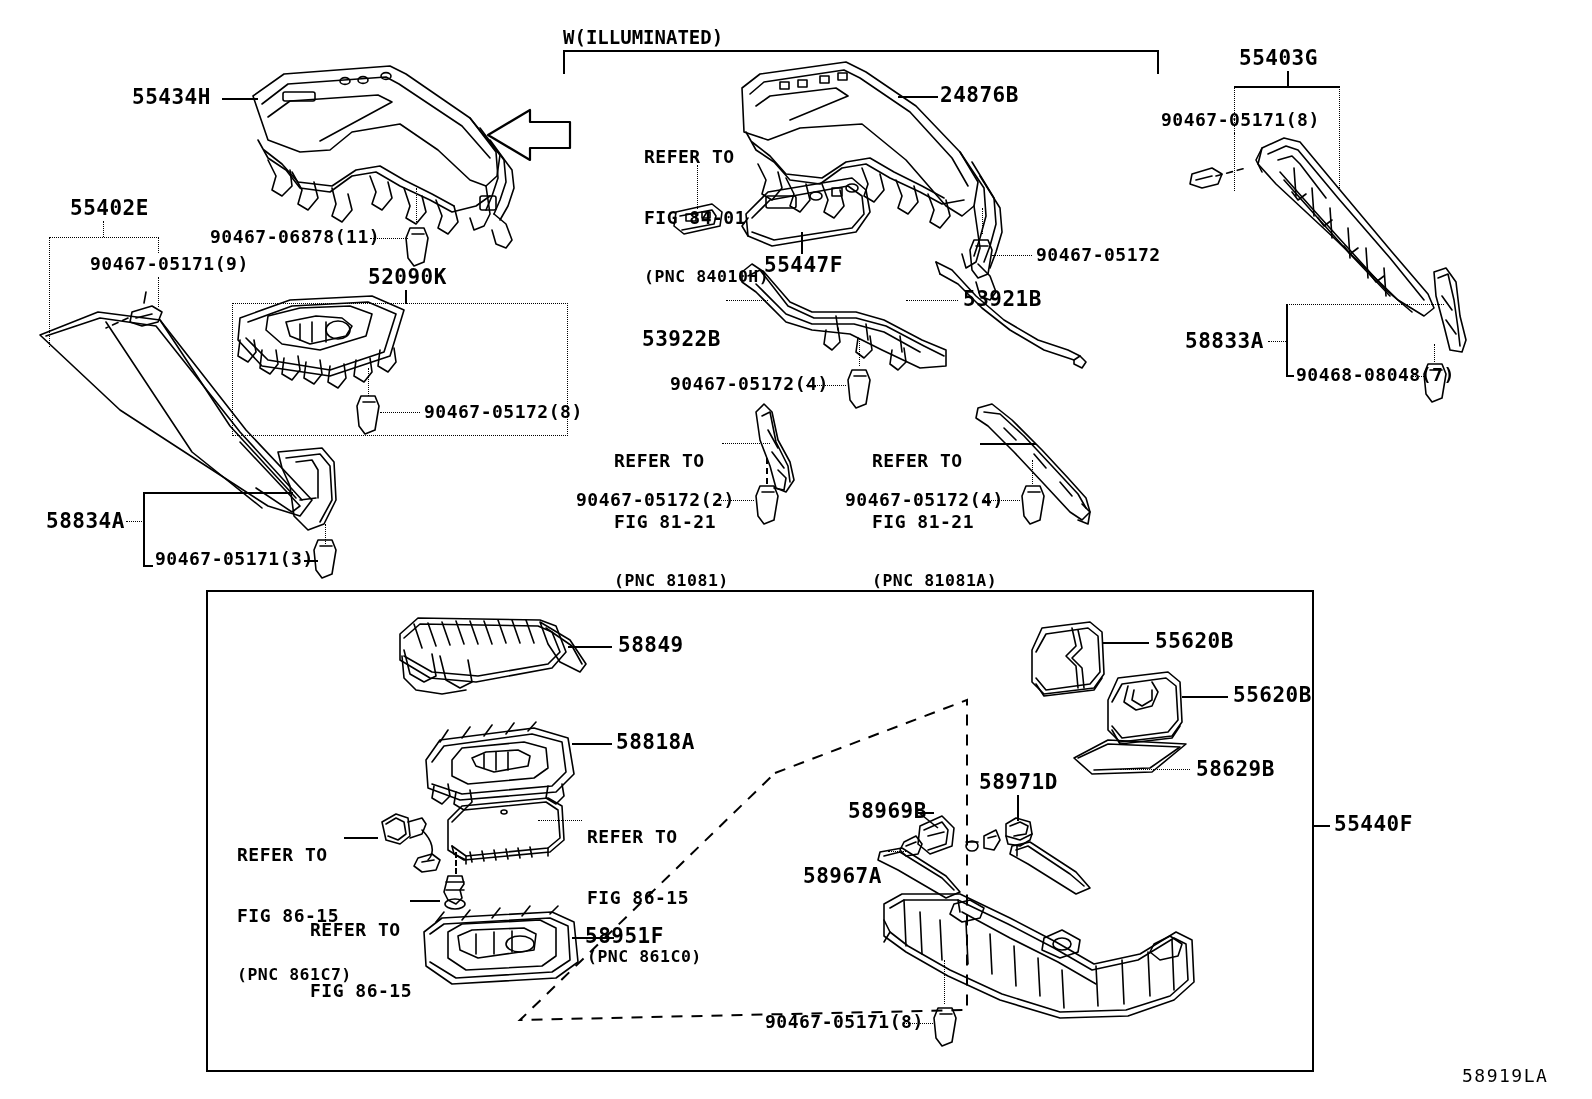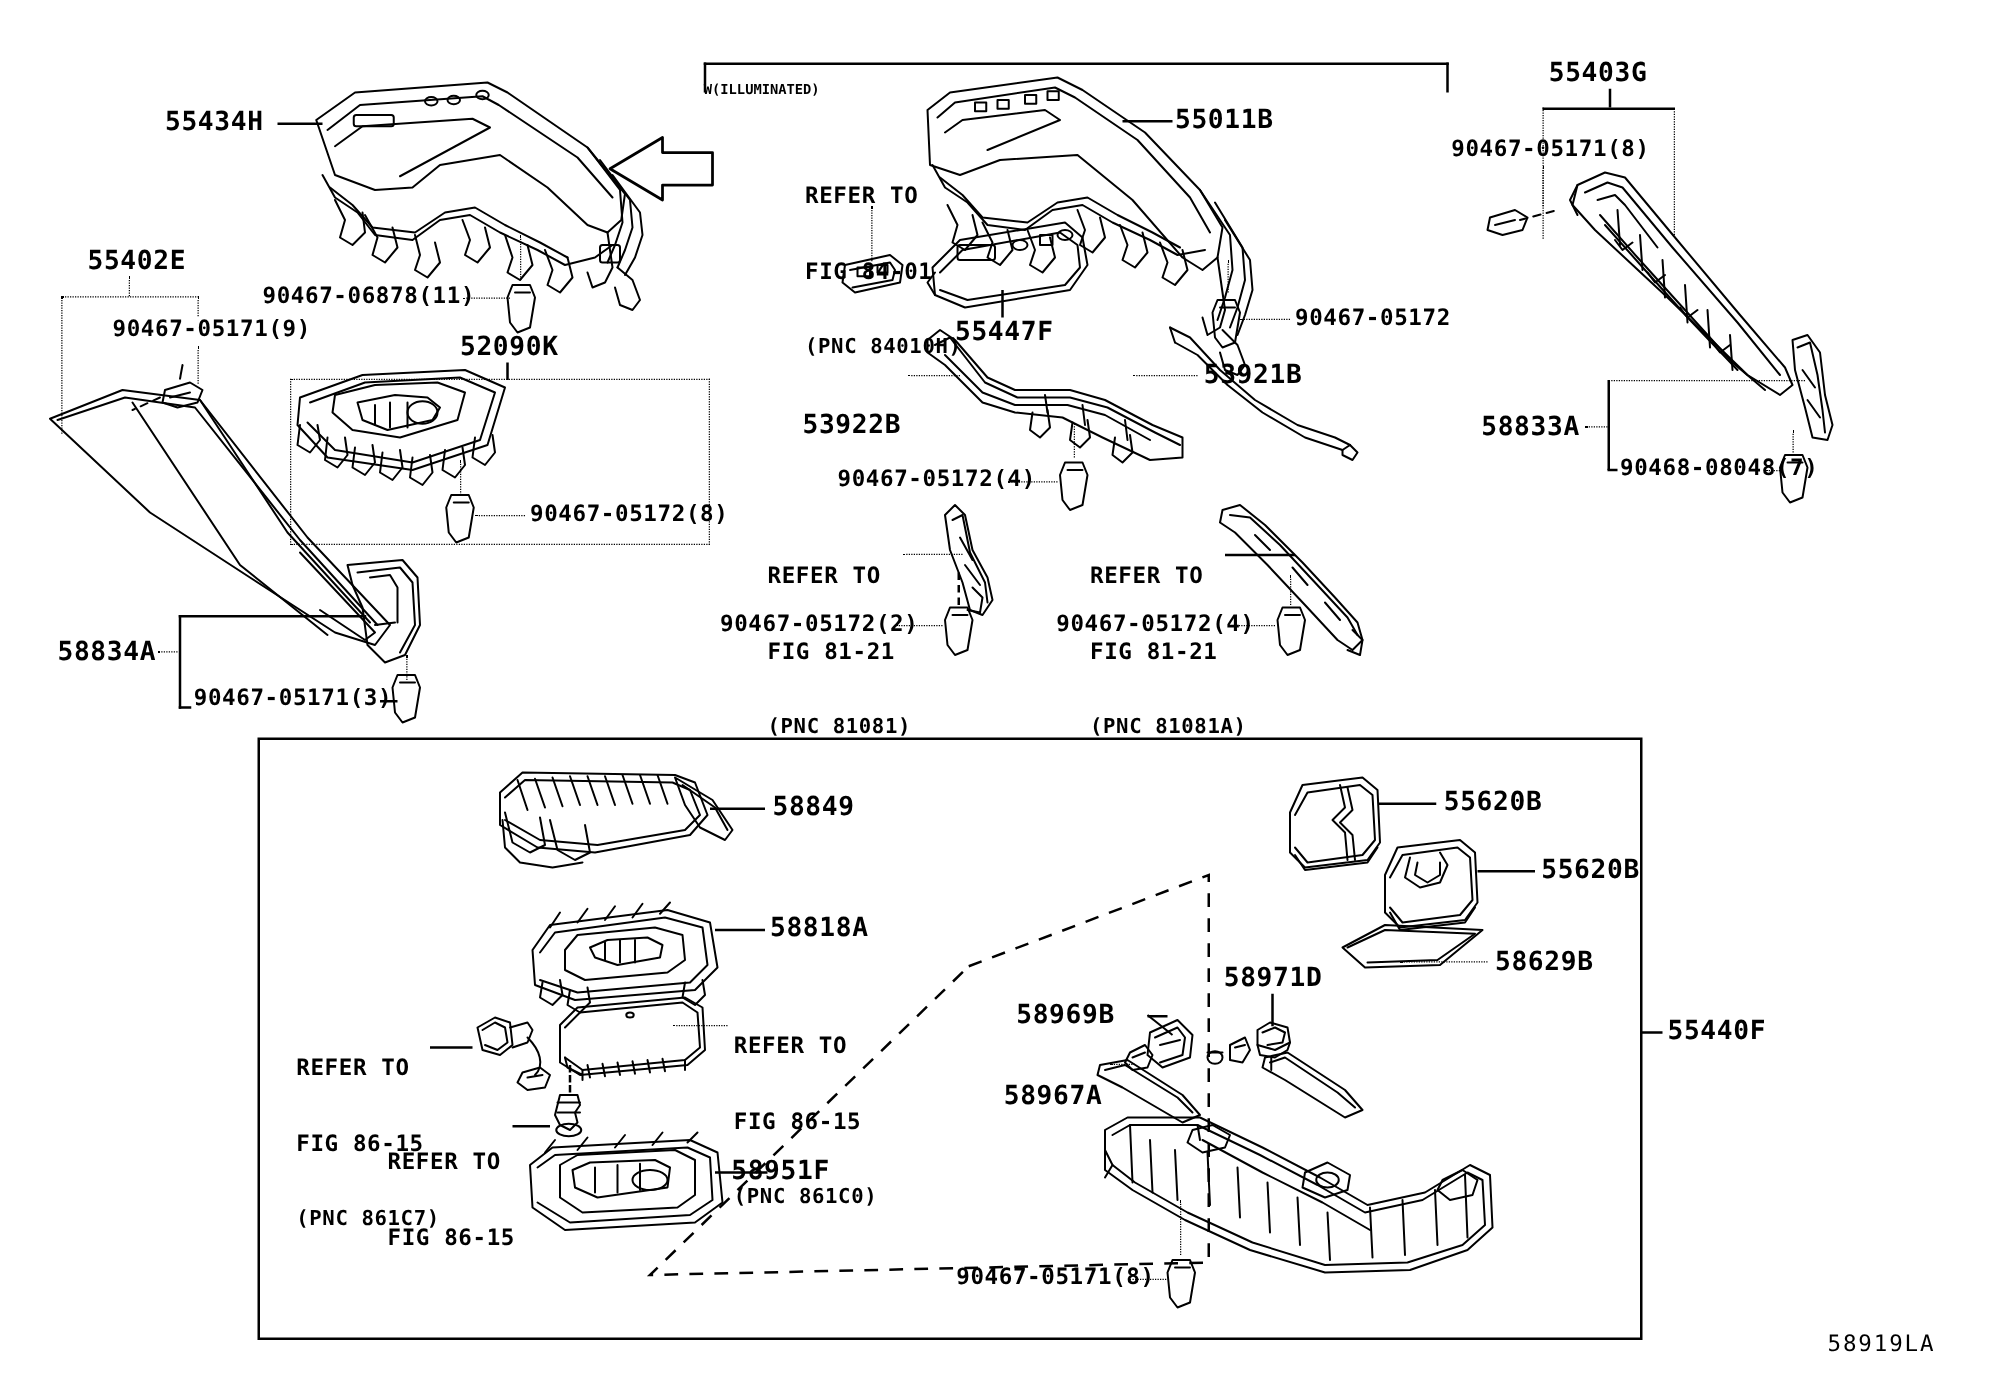--- a/index.html
+++ b/index.html
@@ -9,21 +9,21 @@
   #sheet{position:relative;width:1592px;height:1099px;background:#fff;}
 
   
   .lbl{position:absolute;color:#000;white-space:pre;
        font-family:"DejaVu Sans Mono","Liberation Mono",monospace;
        font-weight:bold;letter-spacing:0.5px;line-height:1.12;}
   .pn{font-size:21px;}          
   .clip{font-size:18px;font-weight:bold;}  
   .ref{font-size:18px;font-weight:bold;}
   .ref .sub{font-size:16.5px;}
-  .cond{font-size:11px;font-weight:bold;letter-spacing:0px;margin-top:39px;}
+  .cond{font-size:19px;font-weight:bold;letter-spacing:0px;}
   .code{font-size:18px;font-weight:normal;letter-spacing:1.5px;}
 
   
   .ln{position:absolute;background:#000;}
   .h1{height:1.6px;}
   .v1{width:1.6px;}
   .h2{height:2.2px;}
   .v2{width:2.2px;}
   .dot-h{position:absolute;height:0;
      border-top:1.8px dotted #000;}
@@ -436,21 +436,21 @@
   <div class="lbl pn" style="left:46px;top:510px;">58834A</div>
   <div class="dot-h" style="left:126px;top:521px;width:16px;"></div>
   <div class="ln v1" style="left:143px;top:492px;height:75px;"></div>
   <div class="ln h1" style="left:143px;top:492px;width:150px;"></div>
   <div class="ln h1" style="left:143px;top:565px;width:10px;"></div>
 
   <div class="lbl clip" style="left:155px;top:549px;">90467-05171(3)</div>
   <div class="ln h1" style="left:304px;top:560px;width:14px;"></div>
   <div class="dot-v" style="left:325px;top:524px;height:20px;"></div>
 
-  <div class="lbl pn" style="left:940px;top:84px;">55011B</div>
+  <div class="lbl pn" style="left:940px;top:84px;">24876B</div>
   <div class="ln h1" style="left:898px;top:96px;width:40px;"></div>
 
   <div class="lbl ref" style="left:644px;top:107px;">
     <div>REFER TO</div>
     <div>FIG 84-01</div>
     <div class="sub">(PNC 84010H)</div>
   </div>
   <div class="dot-v" style="left:697px;top:165px;height:44px;"></div>
 
   <div class="lbl pn" style="left:764px;top:254px;">55447F</div>
@@ -555,21 +555,21 @@
 
   <div class="lbl pn" style="left:1233px;top:684px;">55620B</div>
   <div class="ln h1" style="left:1182px;top:696px;width:46px;"></div>
 
   <div class="lbl pn" style="left:1196px;top:758px;">58629B</div>
   <div class="dot-h" style="left:1120px;top:769px;width:70px;"></div>
 
   <div class="lbl pn" style="left:979px;top:771px;">58971D</div>
   <div class="ln v1" style="left:1017px;top:795px;height:26px;"></div>
 
-  <div class="lbl pn" style="left:813px;top:800px;text-align:center;">58969B</div>
+  <div class="lbl pn" style="left:848px;top:800px;text-align:center;">58969B</div>
   <div class="ln h1" style="left:918px;top:812px;width:16px;"></div>
   <svg style="position:absolute;left:0;top:0;width:1592px;height:1099px;pointer-events:none;">
     <path d="M918,812 L938,828" fill="none" stroke="#000" stroke-width="1.6"></path>
   </svg>
 
   <div class="lbl pn" style="left:803px;top:840px;margin-top:25px;">58967A</div>
   <div class="dot-h" style="left:888px;top:851px;width:20px;"></div>
 
   <div class="lbl clip" style="left:765px;top:1012px;">90467-05171(8)</div>
   <div class="dot-h" style="left:903px;top:1023px;width:30px;"></div>

